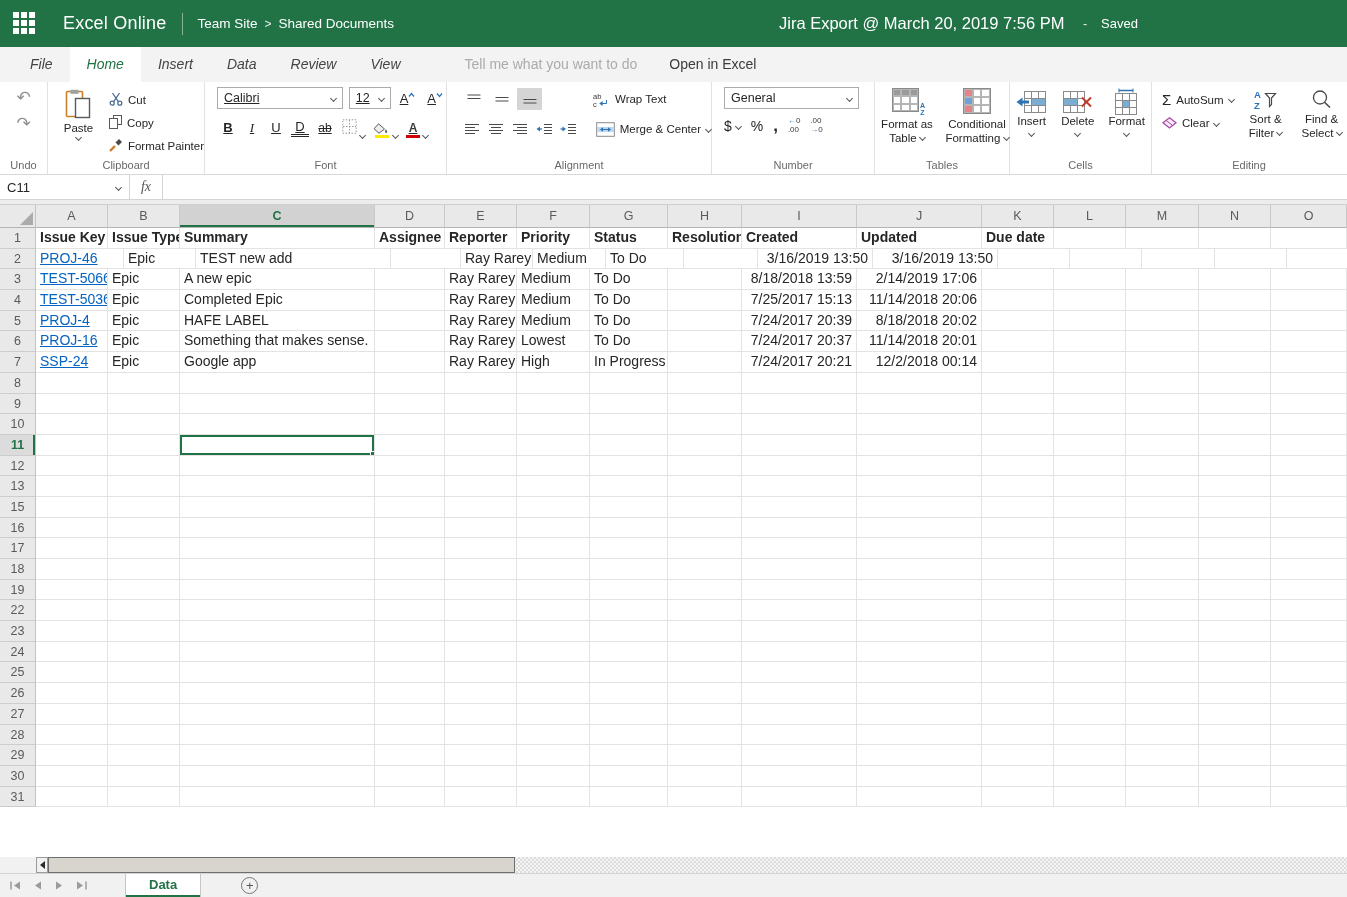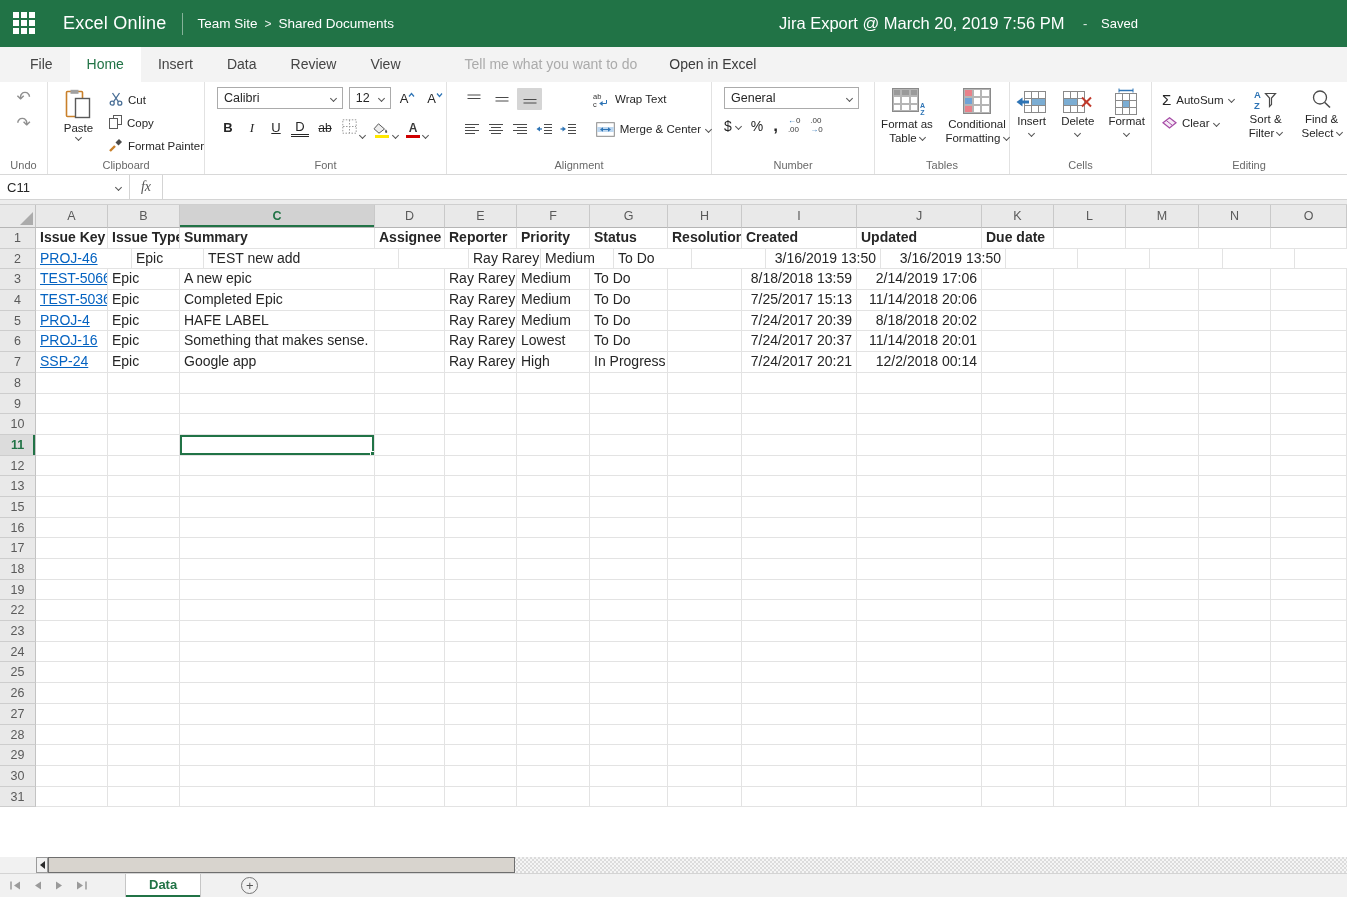--- a/index.html
+++ b/index.html
@@ -14,21 +14,21 @@
   .appname { font-size:18px; font-weight:400; margin-left:26px; letter-spacing:.2px; }
   .tb-div { width:1px; height:22px; background:rgba(255,255,255,.45); margin:0 14px 0 16px; }
   .crumb { font-size:13.5px; display:flex; align-items:center; gap:7px; }
   .crumb .sep { font-size:12px; opacity:.9; }
   .doc-title { position:absolute; left:779px; top:0; line-height:47px; font-size:16.5px; white-space:nowrap; }
   .title-dash { position:absolute; left:1083px; top:0; line-height:47px; font-size:13px; opacity:.85; }
   .save-status { position:absolute; left:1101px; top:0; line-height:47px; font-size:13px; }
 
   
   .ribbontabs { height:35px; background:#f3f3f3; display:flex; align-items:stretch; font-size:14px; color:#444; flex:none; }
-  .rtab { padding:0 17px; line-height:35px; cursor:pointer; }
+  .rtab { padding:0 17px; line-height:35px; cursor:pointer;font-style:italic; }
   .rtab.file { margin-left:13px; }
   .rtab.active { background:#fff; color:#217346; }
   .tellme { color:#ababab; margin-left:47px; line-height:35px; cursor:pointer; }
   .openexcel { color:#3b3b3b; margin-left:32px; line-height:35px; cursor:pointer; }
 
   
   .ribbon { height:93px; background:#fff; border-bottom:1px solid #d8d8d8; display:flex; flex:none; }
   .rgroup { position:relative; border-right:1px solid #e2e2e2; height:100%; padding-top:5px; }
   .rgroup .glabel { position:absolute; bottom:3px; left:0; right:0; text-align:center; font-size:11px; color:#696969; }
   .chev { display:inline-block; width:5px; height:5px; border-right:1.3px solid #555; border-bottom:1.3px solid #555; transform:rotate(45deg); vertical-align:2px; }
@@ -37,21 +37,21 @@
   .g-undo { width:48px; display:flex; flex-direction:column; align-items:center; gap:4px; }
   .undo-arrow { font-size:17px; color:#8f8f8f; line-height:22px; width:30px; text-align:center; cursor:pointer; }
 
   
   .g-clip { width:157px; display:flex; padding-left:10px; gap:10px; }
   .pastebtn { width:52px; display:flex; flex-direction:column; align-items:center; font-size:11.5px; gap:1px; padding-top:2px; cursor:pointer; }
   .clip-col { display:flex; flex-direction:column; gap:3px; padding-top:3px; }
   .smallbtn { display:flex; align-items:center; gap:5px; font-size:11.5px; height:20px; cursor:pointer; white-space:nowrap; }
 
   
-  .g-font { width:242px; padding-left:12px; }
+  .g-font { width:242px; padding-left:12px;text-decoration:underline; }
   .selbox { height:22px; border:1px solid #ababab; background:#fff; display:inline-flex; align-items:center; font-size:12.5px; padding:0 6px; cursor:pointer; position:relative; }
   .selbox .chev { position:absolute; right:6px; }
   .fontrow2 { margin-top:9px; display:flex; align-items:center; gap:2px; }
   .fmt { width:22px; height:20px; text-align:center; font-size:13px; line-height:20px; cursor:pointer; }
   .fmt.b { font-weight:bold; }
   .fmt.i { font-style:italic; font-family:"Liberation Serif",serif; }
   .fmt.u { text-decoration:underline; }
   .fmt.d { border-bottom:3px double #262626; height:18px; line-height:15px; width:18px; margin:0 2px; }
   .fmt.ab { text-decoration:line-through; font-size:12px; width:24px; }
   .icochev { display:flex; align-items:flex-end; gap:3px; padding:0 3px; cursor:pointer; height:20px; }
@@ -534,21 +534,21 @@
         <div class="cell hdr" style="width: 115px;">Created</div>
         <div class="cell hdr" style="width: 125px;">Updated</div>
         <div class="cell hdr" style="width: 72px;">Due date</div>
         <div class="cell" style="width: 72px;"></div>
         <div class="cell" style="width: 73px;"></div>
         <div class="cell" style="width: 72px;"></div>
         <div class="cell" style="width: 76px;"></div>
       </div>
       <div class="grow">
         <div class="rowh">2</div>
-        <div class="cell" style="width: 96px;"><span class="link">PROJ-46</span></div>
+        <div class="cell" style="width: 88px;"><span class="link">PROJ-46</span></div>
         <div class="cell" style="width: 72px;">Epic</div>
         <div class="cell" style="width: 195px;">TEST new add</div>
         <div class="cell" style="width: 70px;"></div>
         <div class="cell" style="width: 72px;">Ray Rarey</div>
         <div class="cell" style="width: 73px;">Medium</div>
         <div class="cell" style="width: 78px;">To Do</div>
         <div class="cell" style="width: 74px;"></div>
         <div class="cell num" style="width: 115px;">3/16/2019 13:50</div>
         <div class="cell num" style="width: 125px;">3/16/2019 13:50</div>
         <div class="cell" style="width: 72px;"></div>

